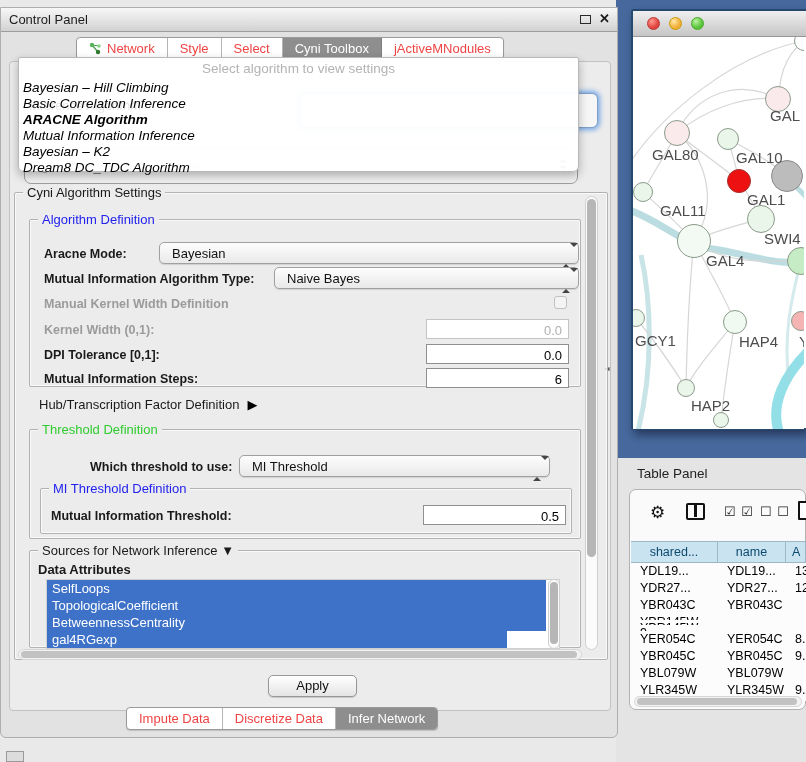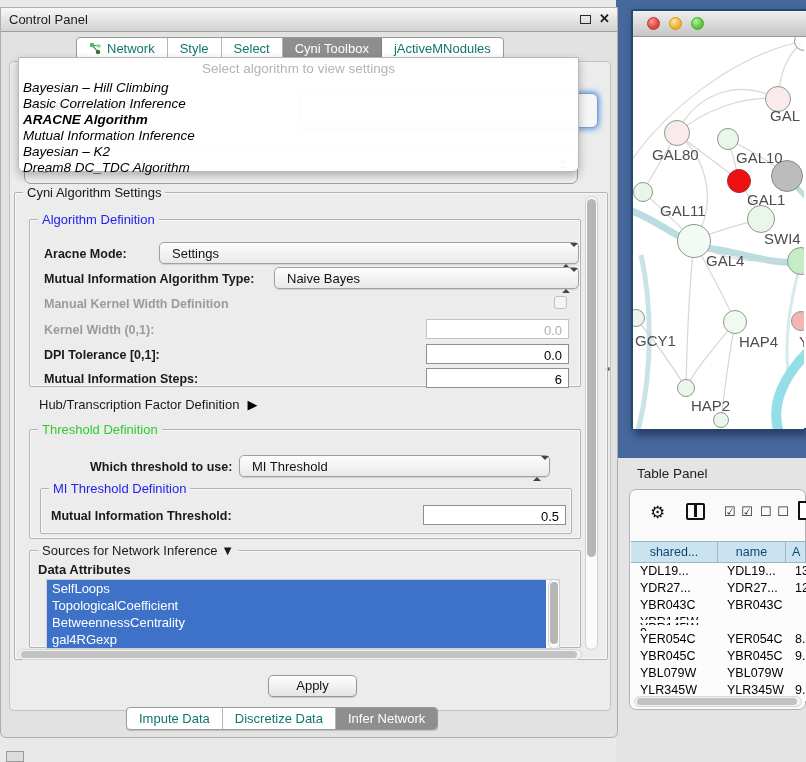--- a/index.html
+++ b/index.html
@@ -14,21 +14,21 @@
   .cp-window { position:absolute; left:0; top:7px; width:618px; height:731px; background:#e2e2e2;
                border:1px solid #aeaeae; border-radius:0 0 6px 6px; }
   .cp-titlebar { position:absolute; left:0; top:0; width:100%; height:24px;
                  background:linear-gradient(#f7f7f7,#d2d2d2); border-bottom:1px solid #9d9d9d; }
   .cp-title { position:absolute; left:8px; top:4px; font-size:13px; color:#1c1c1c; }
   .cp-btn-min { position:absolute; right:26px; top:7px; width:11px; height:9px; border:1.6px solid #2a2a2a; background:transparent; }
   .cp-btn-close { position:absolute; right:7px; top:3px; font-size:13px; font-weight:bold; color:#1a1a1a; }
 
   .segbar { position:absolute; display:flex; height:23px; background:#fff; border:1px solid #9a9a9a;
             border-radius:4px; overflow:hidden; box-shadow:0 1px 1px rgba(0,0,0,.15); }
-  .seg { display:flex; align-items:center; gap:5px; padding:0 12px; font-size:13px; color:#0f766e;
+  .seg { display:flex; align-items:center; gap:5px; padding:0 12px; font-size:13px; color:#ef4444;
          border-right:1px solid #b5b5b5; white-space:nowrap; }
   .seg:last-child { border-right:none; }
   .seg.selected { background:#8e8e8e; color:#fff; border-right-color:#7e7e7e; }
 
   .cp-main { position:absolute; left:8px; top:53px; width:602px; height:650px; background:#ececec;
              border:1px solid #c2c2c2; border-radius:4px; }
 
   
   .focus-combo { position:absolute; left:300px; top:93px; width:298px; height:35px; border-radius:6px;
                  background:#f6f6f6; border:1px solid #7f9fc5; box-shadow:0 0 5px 2px rgba(95,155,230,.85); z-index:5; }
@@ -189,21 +189,21 @@
 
     <div class="vscroll" style="left:570px; top:3px; height:454px;">
       <div class="vthumb" style="top:2px; height:358px;"></div>
     </div>
 
     <div class="gbox" style="left:14px; top:26px; width:552px; height:168px;">
       <span class="legend blue">Algorithm Definition</span>
 
       <span class="flabel" style="left:14px; top:27px;">Aracne Mode:</span>
       <div class="combo" style="left:129px; top:22px; width:420px;">
-        <span class="cval">Settings</span>
+        <span class="cval">Bayesian</span>
         <span class="arrows"><span class="tri-up"></span><span class="tri-dn"></span></span>
       </div>
 
       <span class="flabel" style="left:14px; top:52px;">Mutual Information Algorithm Type:</span>
       <div class="combo" style="left:244px; top:47px; width:305px;">
         <span class="cval">Naive Bayes</span>
         <span class="arrows"><span class="tri-up"></span><span class="tri-dn"></span></span>
       </div>
 
       <span class="flabel disabled" style="left:14px; top:77px;">Manual Kernel Width Definition</span>
@@ -244,21 +244,21 @@
       <span class="legend">
         <span>Sources for Network Inference</span>
         <span>▼</span>
       </span>
       <span class="flabel" style="left:8px; top:11px; font-size:13px;">Data Attributes</span>
 
       <div class="attr-list" style="left:16px; top:28px; width:514px; height:70px;">
         <div class="attr-item" style="background:#3d72c8; width:499px;">SelfLoops</div>
         <div class="attr-item" style="background:#3d72c8; width:499px;">TopologicalCoefficient</div>
         <div class="attr-item" style="background:#3d72c8; width:499px;">BetweennessCentrality</div>
-        <div class="attr-item" style="background:#3d72c8; width:499px;">gal4RGexp</div>
+        <div class="attr-item" style="background:#3d72c8; width:460px;">gal4RGexp</div>
       </div>
       <div class="vscroll" style="left:518px; top:28px; height:70px; width:12px;">
         <div class="vthumb" style="top:2px; height:62px; width:8px;"></div>
       </div>
     </div>
 
     <div class="hscroll" style="left:3px; top:456px; width:564px;">
       <div class="hthumb" style="left:2px; width:556px;"></div>
     </div>
   </div>

